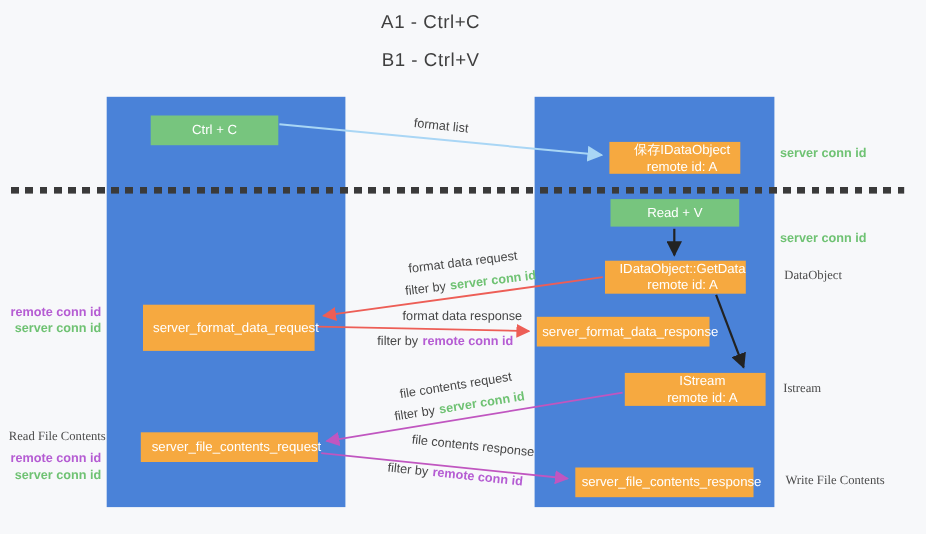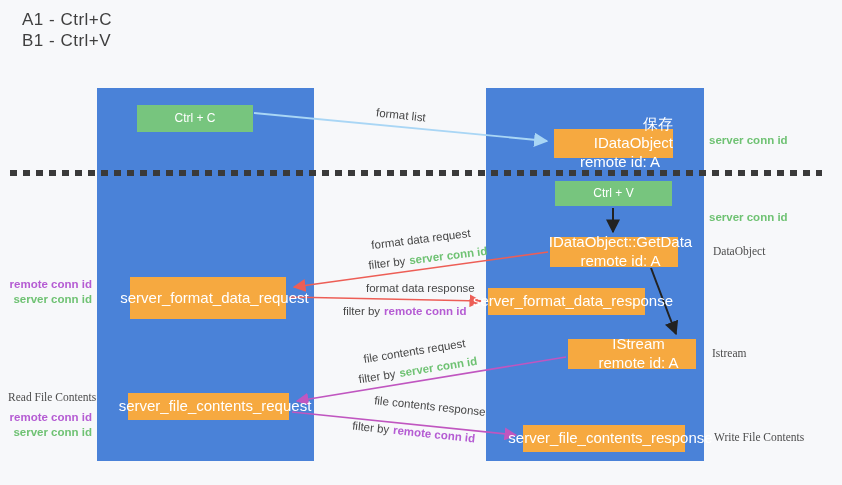--- a/index.html
+++ b/index.html
@@ -12,50 +12,50 @@
     --txt-green:#6fc273;
     --txt-purple:#b55cd3;
     --txt-gray:#4c4c4c;
     --dash:#3a3a3a;
     --bg:#f7f8fa;
   }
   *{box-sizing:border-box;margin:0;padding:0;}
   body{background:var(--bg);font-family:"Liberation Sans",sans-serif;}
   #canvas{position:relative;width:842px;height:485px;background:var(--bg);overflow:hidden;}
 
-  .title{position:absolute;left:0;width:783px;font-size:17px;color:#3f3f3f;letter-spacing:.5px;margin-left:22px;}
+  .title{position:absolute;left:0;width:783px;text-align:center;font-size:17px;color:#3f3f3f;letter-spacing:.5px;}
   .lane{position:absolute;background:var(--lane-blue);z-index:1;}
   .lane-header{position:absolute;text-align:center;font-size:12.5px;color:#4a4a4a;line-height:1.2;z-index:2;}
   .dotted{position:absolute;left:10px;top:170px;width:812px;height:6px;z-index:3;
     background:repeating-linear-gradient(90deg,var(--dash) 0 7px,transparent 7px 13px);}
   svg.arrows{position:absolute;left:0;top:0;z-index:4;pointer-events:none;}
 
   .node{position:absolute;z-index:5;display:flex;flex-direction:column;align-items:center;justify-content:center;
     color:#fff;text-align:right;line-height:1.25;}
   .node.green{background:var(--box-green);font-size:12px;}
-  .node.orange{background:var(--box-orange);font-size:15px;padding-left:13px;}
+  .node.orange{background:var(--box-orange);font-size:12px;padding-left:13px;}
 
   .lbl{position:absolute;z-index:6;font-size:11.5px;color:#474747;white-space:nowrap;}
   .lbl .flt{margin-right:4px;}
   .lbl .green{color:var(--txt-green);font-weight:bold;}
   .lbl .purple{color:var(--txt-purple);font-weight:bold;}
 
   .ann{position:absolute;z-index:6;font-size:11.5px;white-space:nowrap;}
   .ann.gray{color:var(--txt-gray);font-family:Liberation Serif, serif;}
   .ann.green{color:var(--txt-green);font-weight:bold;}
   .ann.purple{color:var(--txt-purple);font-weight:bold;}
   .ann.right-align{text-align:right;}
 </style>
 </head>
 <body>
 
 <div id="canvas">
 
   <div class="title" style="top:10px">A1 - Ctrl+C</div>
-  <div class="title" style="top:31px">B1 - Ctrl+V</div>
+  <div class="title" style="top:45px">B1 - Ctrl+V</div>
 
 
   <div class="lane" style="left:97px;top:88px;width:217px;height:373px"></div>
   <div class="lane" style="left:486px;top:88px;width:218px;height:373px"></div>
 
   <div class="dotted"></div>
 
   <svg class="arrows" width="842" height="485" viewBox="0 0 842 485">
     <defs>
       <marker id="m-blue" viewBox="0 0 10 10" refX="9" refY="5" markerWidth="8" markerHeight="8" orient="auto">
@@ -81,21 +81,21 @@
   </svg>
 
   <div class="node green" style="left:137px;top:105px;width:116px;height:27px">
     <div>Ctrl + C</div>
   </div>
   <div class="node orange" style="left:554px;top:129px;width:119px;height:29px">
     <div>保存IDataObject</div>
     <div>remote id: A</div>
   </div>
   <div class="node green" style="left:555px;top:181px;width:117px;height:25px">
-    <div>Ctrl + V</div>
+    <div>Read + V</div>
   </div>
   <div class="node orange" style="left:550px;top:237px;width:128px;height:30px">
     <div>IDataObject::GetData</div>
     <div>remote id: A</div>
   </div>
   <div class="node orange" style="left:130px;top:277px;width:156px;height:42px">
     <div>server_format_data_request</div>
   </div>
   <div class="node orange" style="left:488px;top:288px;width:157px;height:27px">
     <div>server_format_data_response</div>

